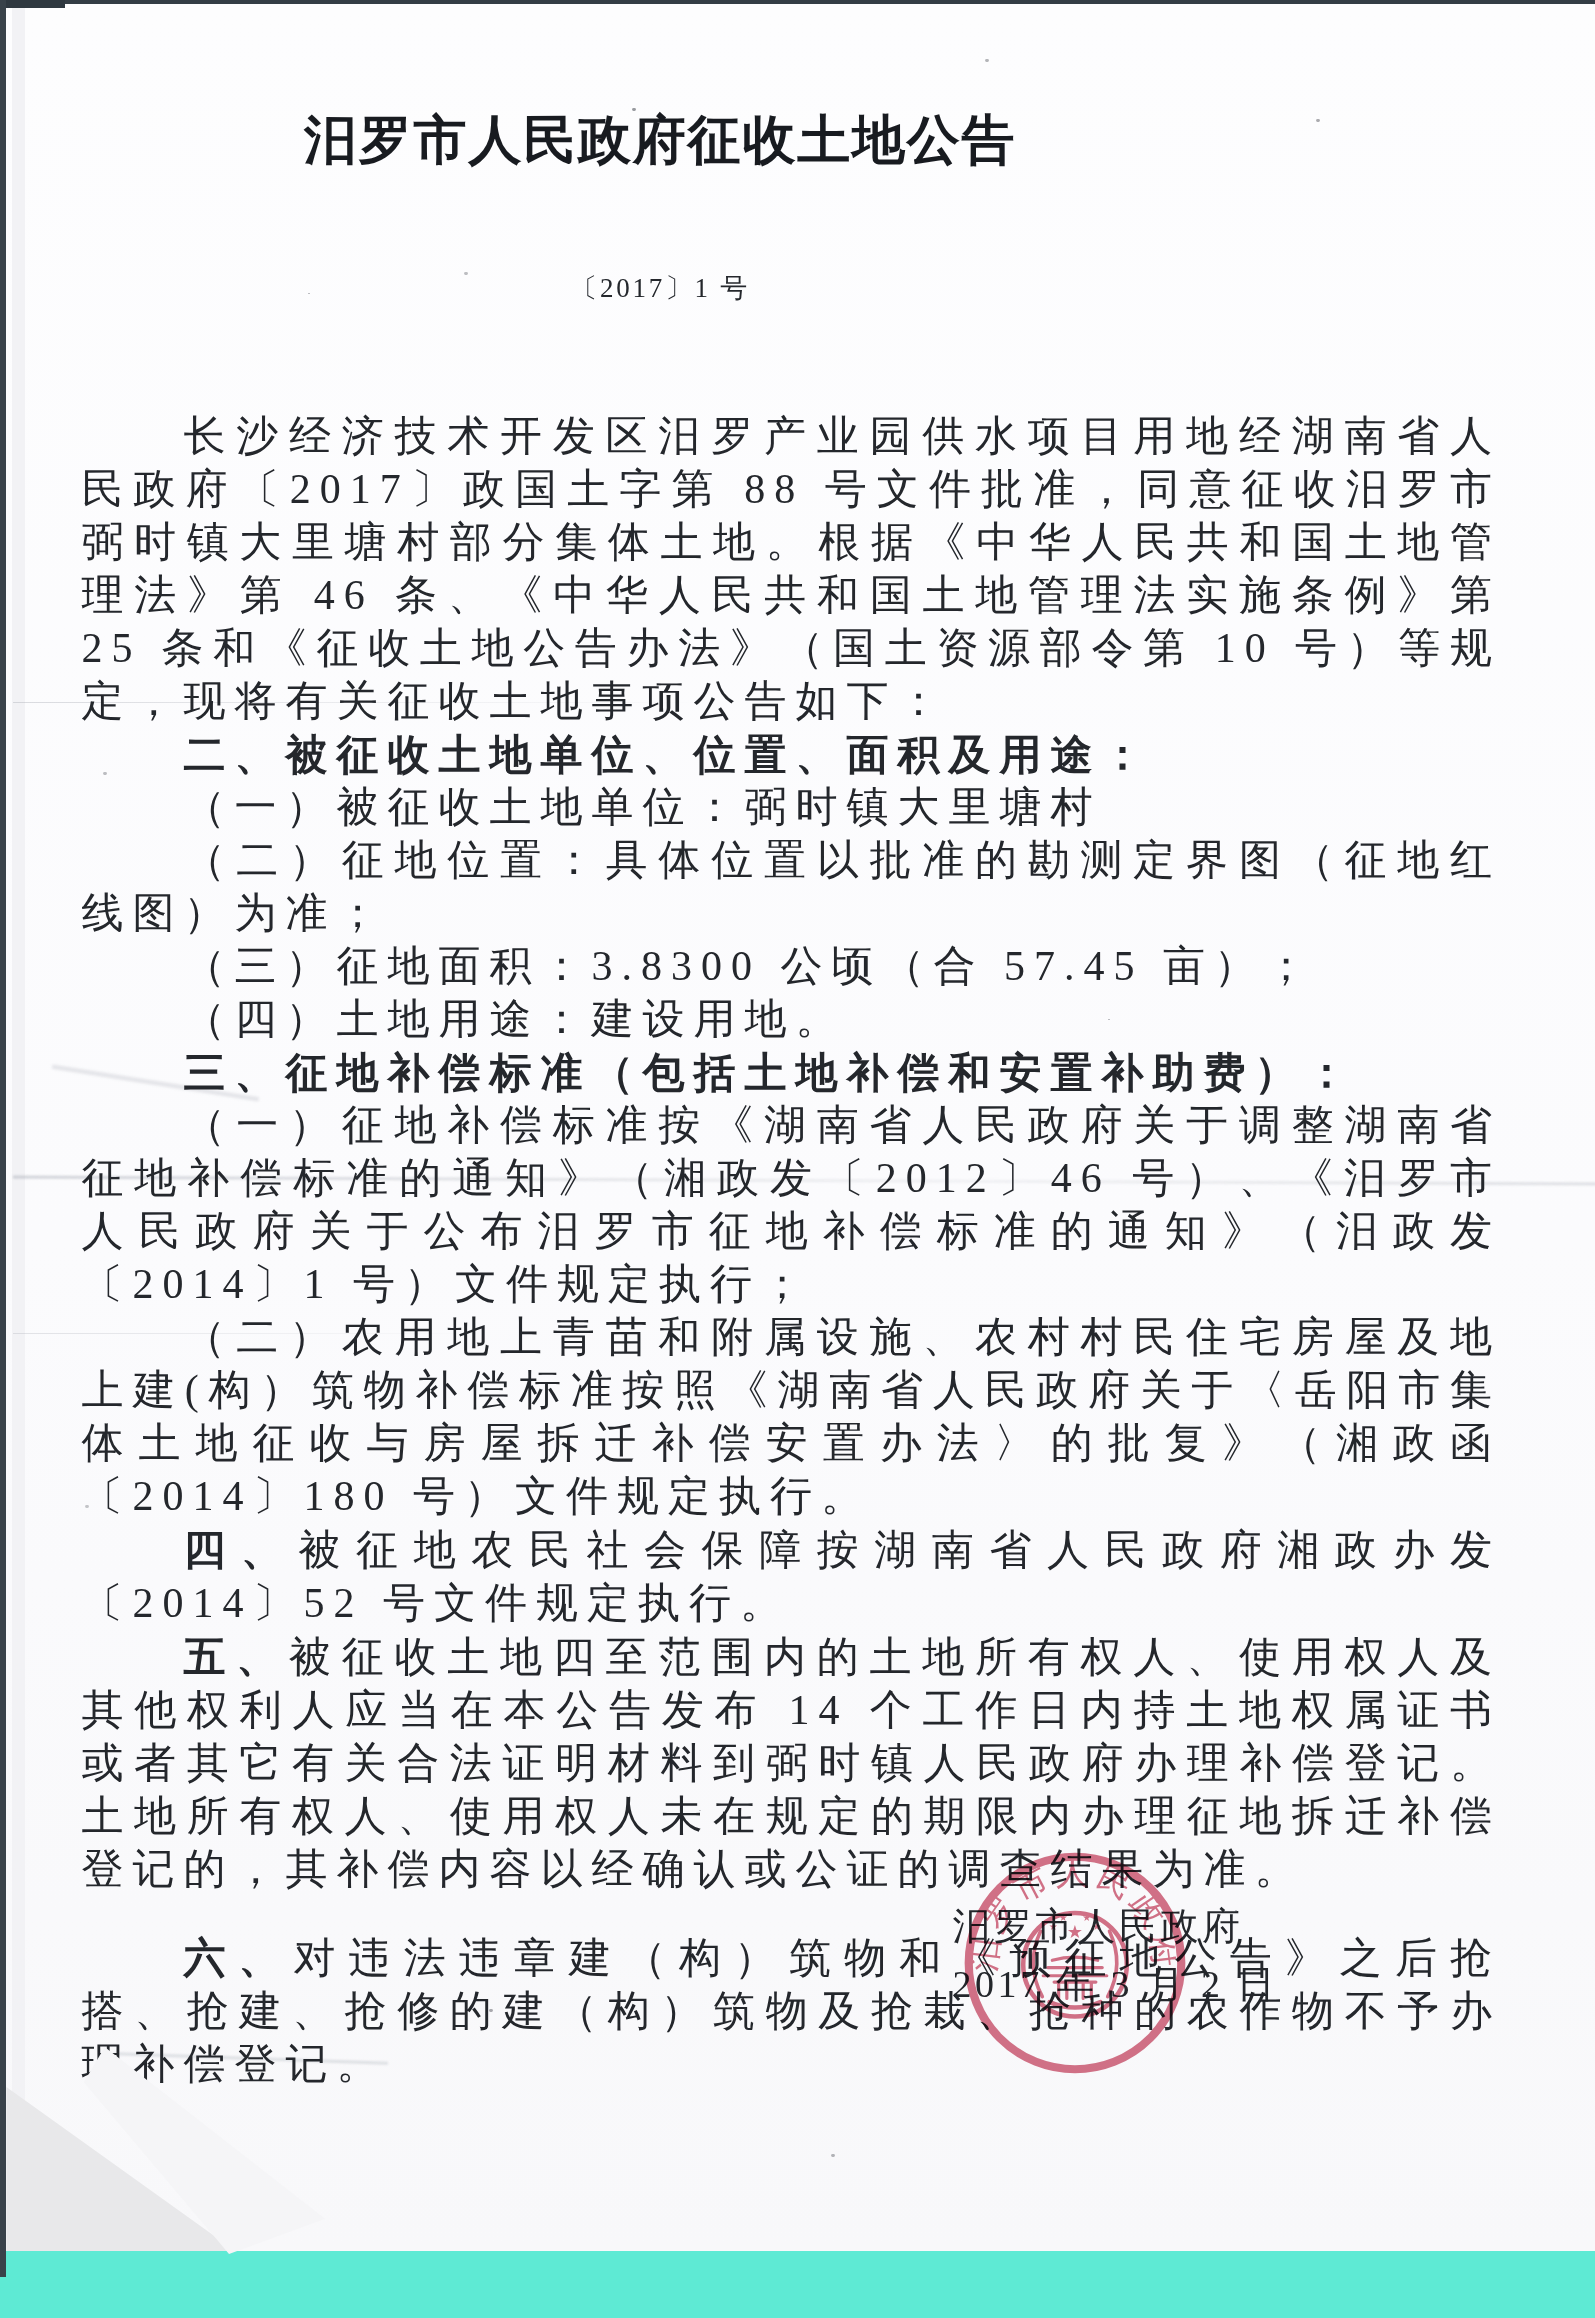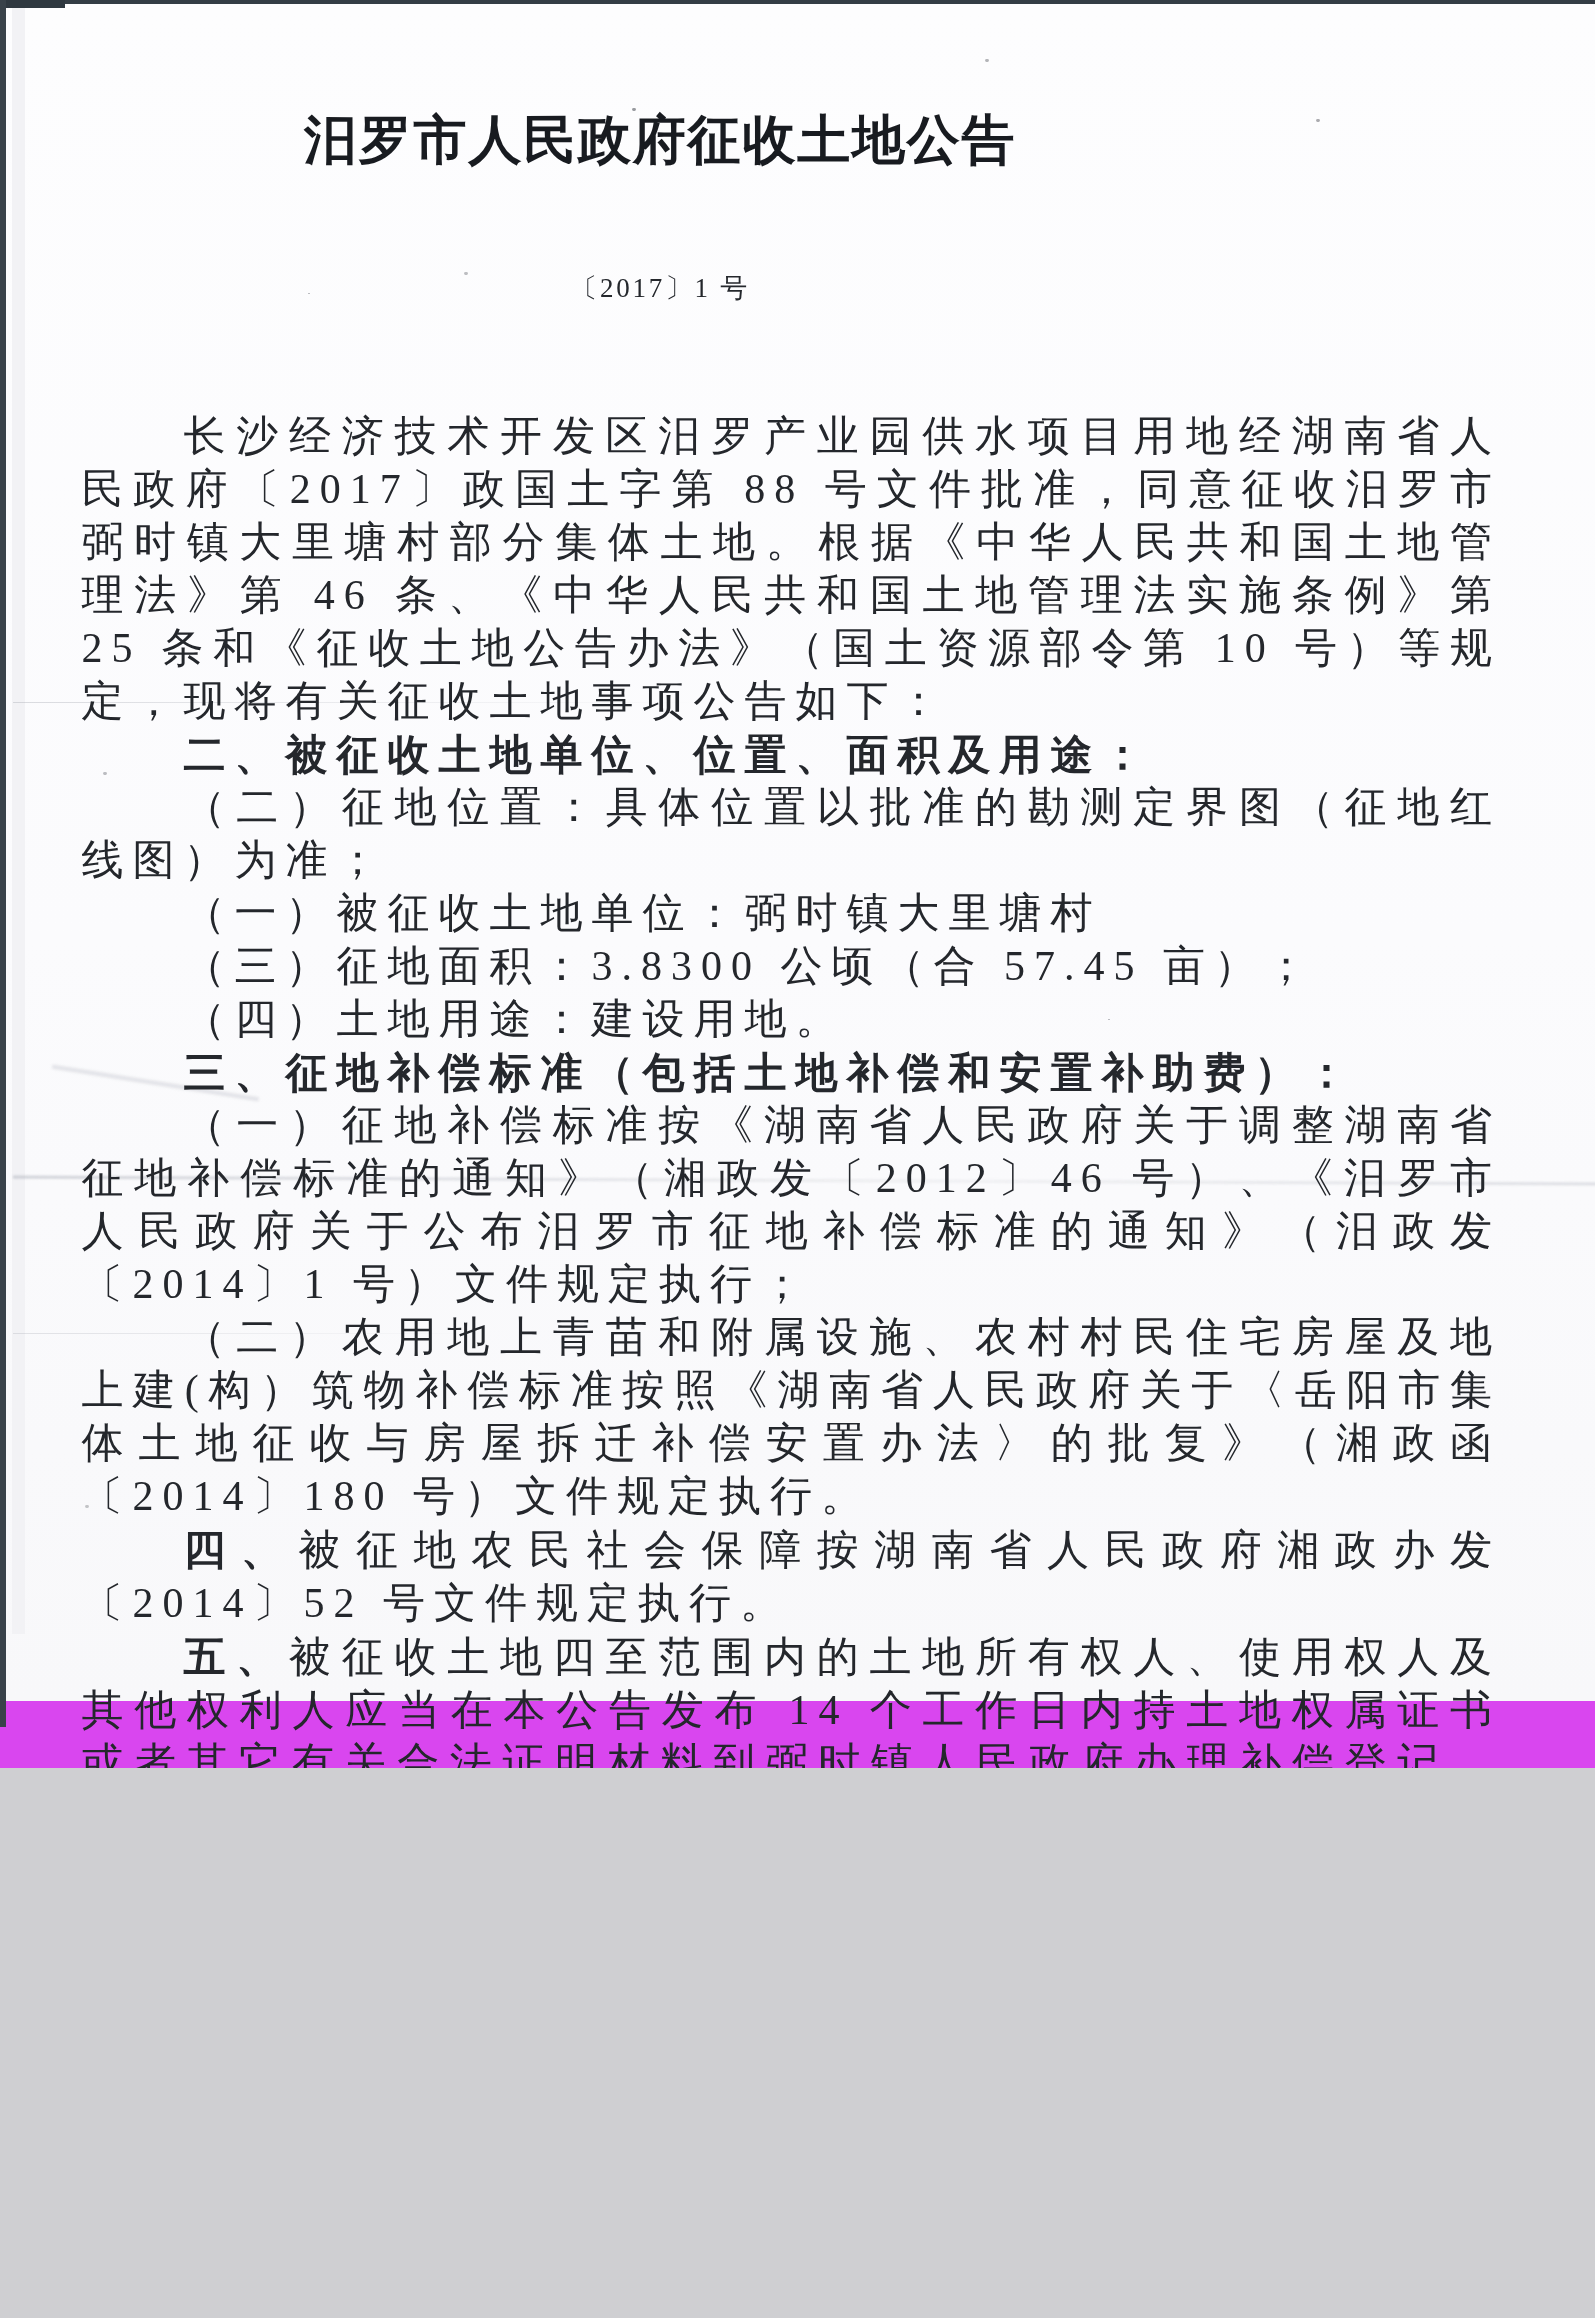--- a/index.html
+++ b/index.html
@@ -1,18 +1,18 @@
 <!DOCTYPE html>
 <html style="font-size:14.5px"><head>
 <meta charset="utf-8">
 <style>
   html,body{margin:0;padding:0;background:#cfcfd2;}
   .page{
-    position:relative;width:1596px;height:1768px;margin:0 auto;
-    background:#d946ef;overflow:hidden;
+    position:relative;width:1596px;height:2318px;margin:0 auto;
+    background:#5eead4;overflow:hidden;
     font-family:"Liberation Serif",serif;
   }
   
   .paper{
     position:absolute;left:6.4px;top:3.6px;right:0;bottom:67px;
     background:linear-gradient(180deg,#fdfdfe 0%,#fbfbfd 55%,#f8f8fa 100%);
   }
   
   .edge-top{position:absolute;top:0;left:0;right:0;height:3.6px;background:#343d45;z-index:6;}
   .edge-top-blotch{position:absolute;top:0;left:0;width:65px;height:8.2px;background:#2f3840;z-index:6;}
@@ -93,22 +93,22 @@
     <div class="crease crease-4"></div>
     <div class="crease crease-5"></div>
     <div class="specks"></div>
 
     <h1 class="doc-title">汨罗市人民政府征收土地公告</h1>
     <div class="doc-number">〔2017〕1 号</div>
 
     <div class="doc-body">
       <p><span>长沙经济技术开发区汨罗产业园供水项目用地经湖南省人民政府〔2017〕政国土字第 88 号文件批准，同意征收汨罗市弼时镇大里塘村部分集体土地。根据《中华人民共和国土地管理法》第 46 条、《中华人民共和国土地管理法实施条例》第 25 条和《征收土地公告办法》（国土资源部令第 10 号）等规定，现将有关征收土地事项公告如下：</span></p>
       <p class="bold">二、被征收土地单位、位置、面积及用途：</p>
+      <p>（一）被征收土地单位：弼时镇大里塘村</p>
       <p>（二）征地位置：具体位置以批准的勘测定界图（征地红线图）为准；</p>
-      <p>（一）被征收土地单位：弼时镇大里塘村</p>
       <p>（三）征地面积：3.8300 公顷（合 57.45 亩）；</p>
       <p>（四）土地用途：建设用地。</p>
       <p class="bold">三、征地补偿标准（包括土地补偿和安置补助费）：</p>
       <p>（一）征地补偿标准按《湖南省人民政府关于调整湖南省征地补偿标准的通知》（湘政发〔2012〕46 号）、《汨罗市人民政府关于公布汨罗市征地补偿标准的通知》（汨政发〔2014〕1 号）文件规定执行；</p>
       <p>（二）农用地上青苗和附属设施、农村村民住宅房屋及地上建(构）筑物补偿标准按照《湖南省人民政府关于〈岳阳市集体土地征收与房屋拆迁补偿安置办法〉的批复》（湘政函〔2014〕180 号）文件规定执行。</p>
       <p><span class="num">四、</span><span>被征地农民社会保障按湖南省人民政府湘政办发〔2014〕52 号文件规定执行。</span></p>
       <p><span class="num">五、</span><span>被征收土地四至范围内的土地所有权人、使用权人及其他权利人应当在本公告发布 14 个工作日内持土地权属证书或者其它有关合法证明材料到弼时镇人民政府办理补偿登记。土地所有权人、使用权人未在规定的期限内办理征地拆迁补偿登记的，其补偿内容以经确认或公证的调查结果为准。</span></p>
       <p class="gap"><span class="num">六、</span><span>对违法违章建（构）筑物和《预征地公告》之后抢搭、抢建、抢修的建（构）筑物及抢栽、抢种的农作物不予办理补偿登记。</span></p>
     </div>
 

